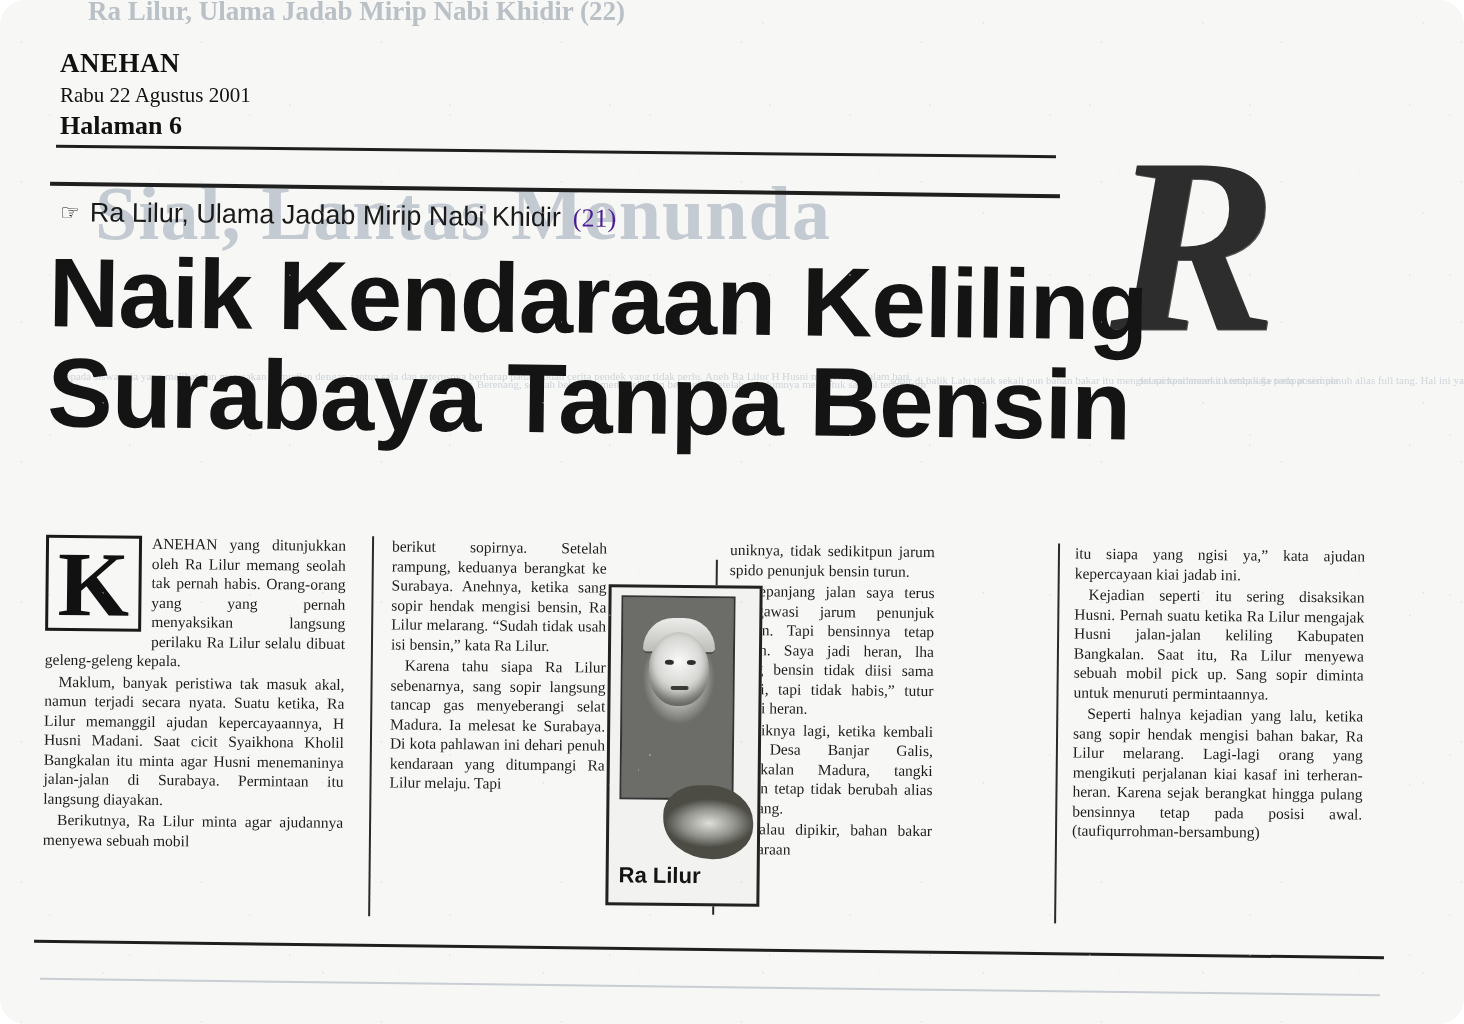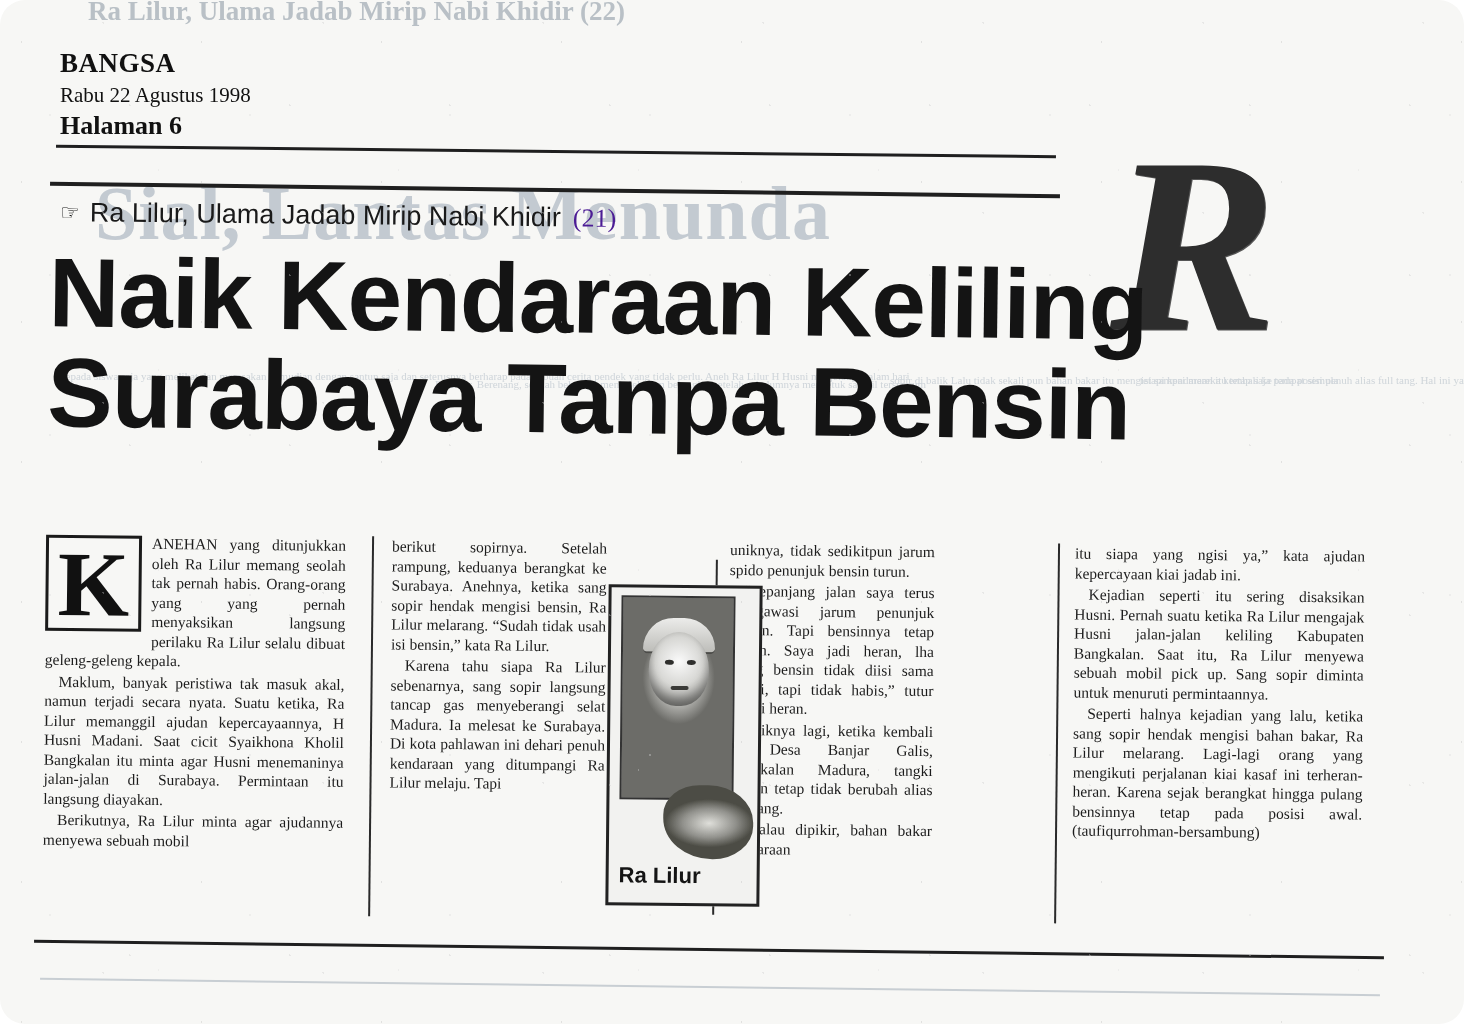--- a/index.html
+++ b/index.html
@@ -313,22 +313,22 @@
   <div class="ghost ghost-top">Ra Lilur, Ulama Jadab Mirip Nabi Khidir   (22)</div>
   <div class="ghost ghost-head2">Sial, Lantas Menunda</div>
   <div class="ghost ghost-block" style="top:370px; left:60px;">kepada siswa saja yang melihat dan merasakan kemudian dengan santun saja dan seterusnya berharap pada sebuah cerita pendek yang tidak perlu. Aneh Ra Lilur H Husni menjelang malam hari</div>
   <div class="ghost ghost-block" style="top:378px; left:435px;">Ra Lilur. Berenang, sebuah beberapa menit sebelum berangkat setelah sebelumnya mengetuk sambil tersenyum</div>
   <div class="ghost ghost-block" style="top:374px; left:890px;">sopir di balik Lalu tidak sekali pun bahan bakar itu mengisi sampai mereka kembali ke tempat semula</div>
   <div class="ghost ghost-block" style="top:374px; left:1140px;">tetapi kendaraan itu tetap saja pada posisi penuh alias full tang. Hal ini yang membuat mereka heran</div>
 
   <div class="bigR">R</div>
 
   <div class="masthead">
-    <div class="mast-title">BANGSA</div>
-    <div class="mast-date">Rabu 22 Agustus 1998</div>
+    <div class="mast-title">ANEHAN</div>
+    <div class="mast-date">Rabu 22 Agustus 2001</div>
     <div class="mast-page">Halaman 6</div>
   </div>
 
   <div class="rule-top"></div>
   <div class="rule-second"></div>
 
   <div class="kicker">
     <span class="kicker-icon">☞</span>
     <span class="kicker-text">Ra Lilur, Ulama Jadab Mirip Nabi Khidir</span>
     <span class="kicker-num">(21)</span>

